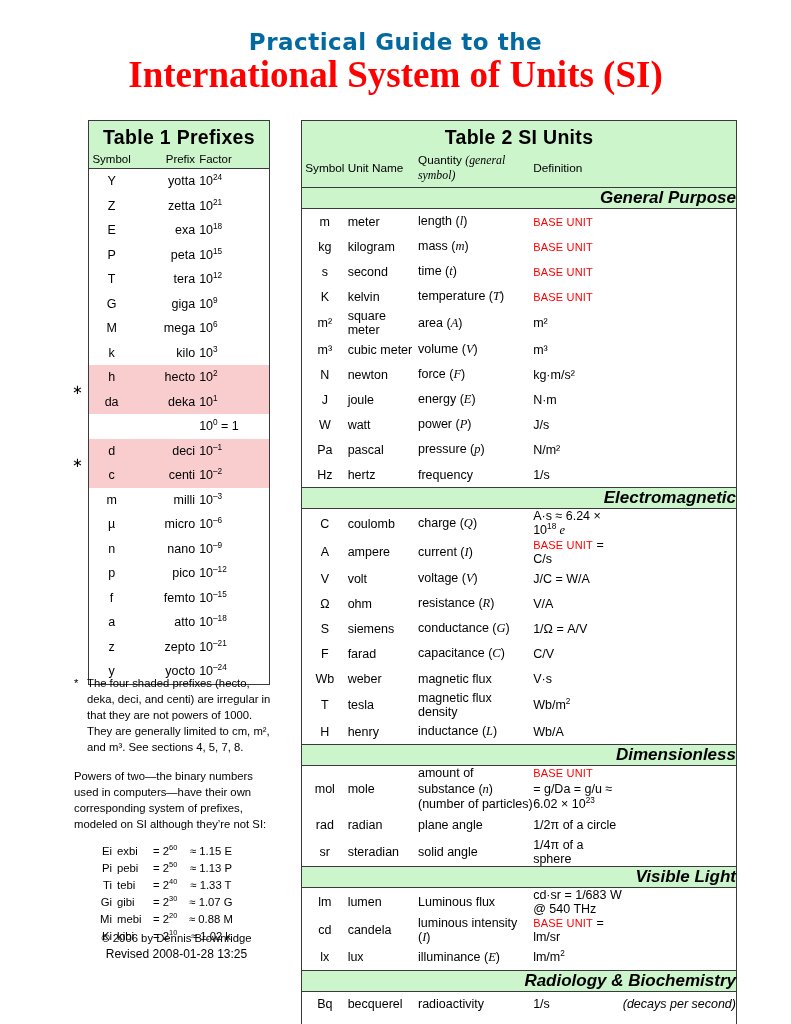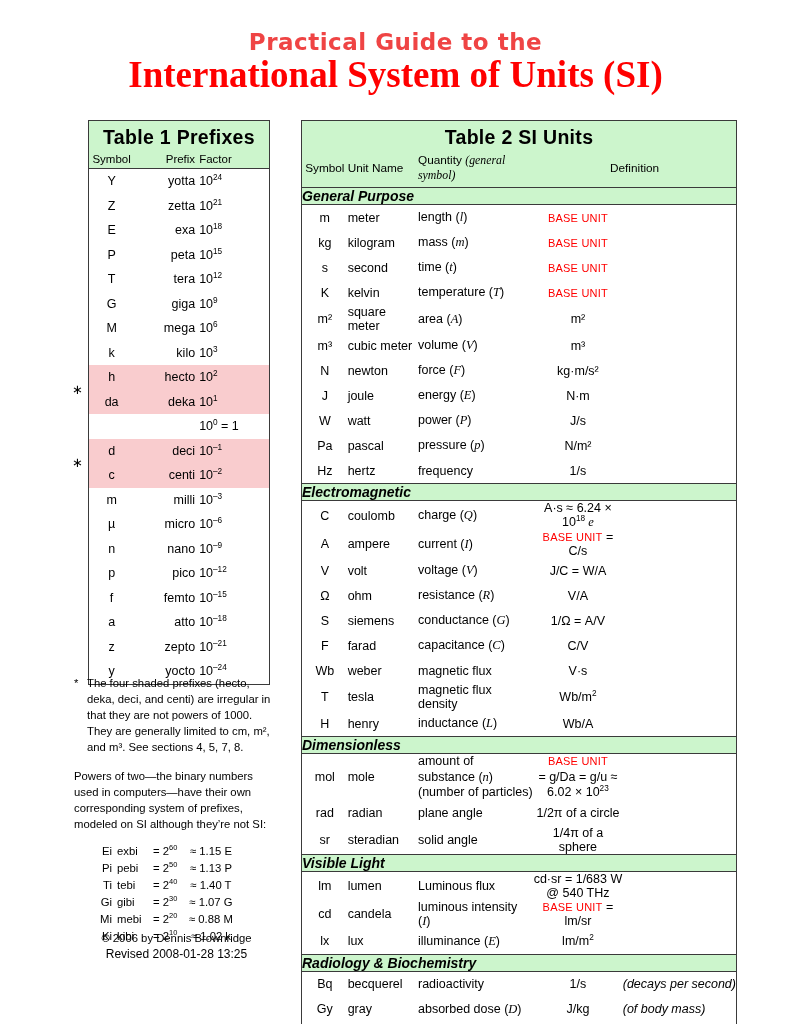--- a/index.html
+++ b/index.html
@@ -21,21 +21,21 @@
     position: absolute;
     left: 0; top: 30px;
     width: 791px;
     text-align: center;
   }
   .title-sub {
     font-family: "DejaVu Sans", sans-serif;
     font-weight: bold;
     font-size: 23px;
     letter-spacing: 0.5px;
-    color: #ef4444;
+    color: #0369a1;
     line-height: 1.05;
   }
   .title-main {
     font-family: "Liberation Serif", serif;
     font-weight: bold;
     font-size: 37px;
     color: #ff0000;
     line-height: 1.15;
     margin-top: 0;
   }
@@ -48,22 +48,22 @@
   }
   .tbl td, .tbl th { padding: 0; }
 
   .hdr-green {
     background: #ccf5cc;
   }
   .band {
     background: #ccf5cc;
     font-weight: bold;
     font-style: italic;
-    text-align: left;
-    font-size: 14px;
+    text-align: right;
+    font-size: 17px;
     padding: 3px 0 4px 0;
     border-top: 1px solid #3a3a3a;
     border-bottom: 1px solid #3a3a3a;
   }
   .pink { background: #f9ccce; }
 
   sup { font-size: 0.66em; vertical-align: super; line-height: 0; }
   .it { font-family: "Liberation Serif", serif; font-style: italic; }
   .base { color: #ff0000; font-size: 11px; letter-spacing: .2px; }
 
@@ -166,21 +166,21 @@
     border-bottom: 1.2px solid #3a3a3a;
   }
   #table2 .t2-row td {
     font-size: 12.5px;
     height: 25px;
     vertical-align: middle;
   }
   .u-sym  { width: 52px;  text-align: center; }
   .u-name { width: 86px;  text-align: left; }
   .u-qty  { width: 160px; text-align: left; }
-  .u-def  { width: 138px; text-align: center; }
+  .u-def  { width: 138px; text-align: left; }
   .u-note { text-align: left; font-style: italic; white-space: nowrap; }
 
   .def-split .dline { display: block; line-height: 1.25; }
   .qty-split .qline { display: block; line-height: 1.25; }
   .tall td { height: 38px !important; }
 </style>
 </head>
 <body>
 
 <div class="title-block">
@@ -332,21 +332,21 @@
           <tr>
             <td class="b-sym">Pi</td>
             <td class="b-name">pebi</td>
             <td class="b-eq">= 2<sup>50</sup></td>
             <td class="b-ap">≈ 1.13 P</td>
           </tr>
           <tr>
             <td class="b-sym">Ti</td>
             <td class="b-name">tebi</td>
             <td class="b-eq">= 2<sup>40</sup></td>
-            <td class="b-ap">≈ 1.40 T</td>
+            <td class="b-ap">≈ 1.33 T</td>
           </tr>
           <tr>
             <td class="b-sym">Gi</td>
             <td class="b-name">gibi</td>
             <td class="b-eq">= 2<sup>30</sup></td>
             <td class="b-ap">≈ 1.07 G</td>
           </tr>
           <tr>
             <td class="b-sym">Mi</td>
             <td class="b-name">mebi</td>

